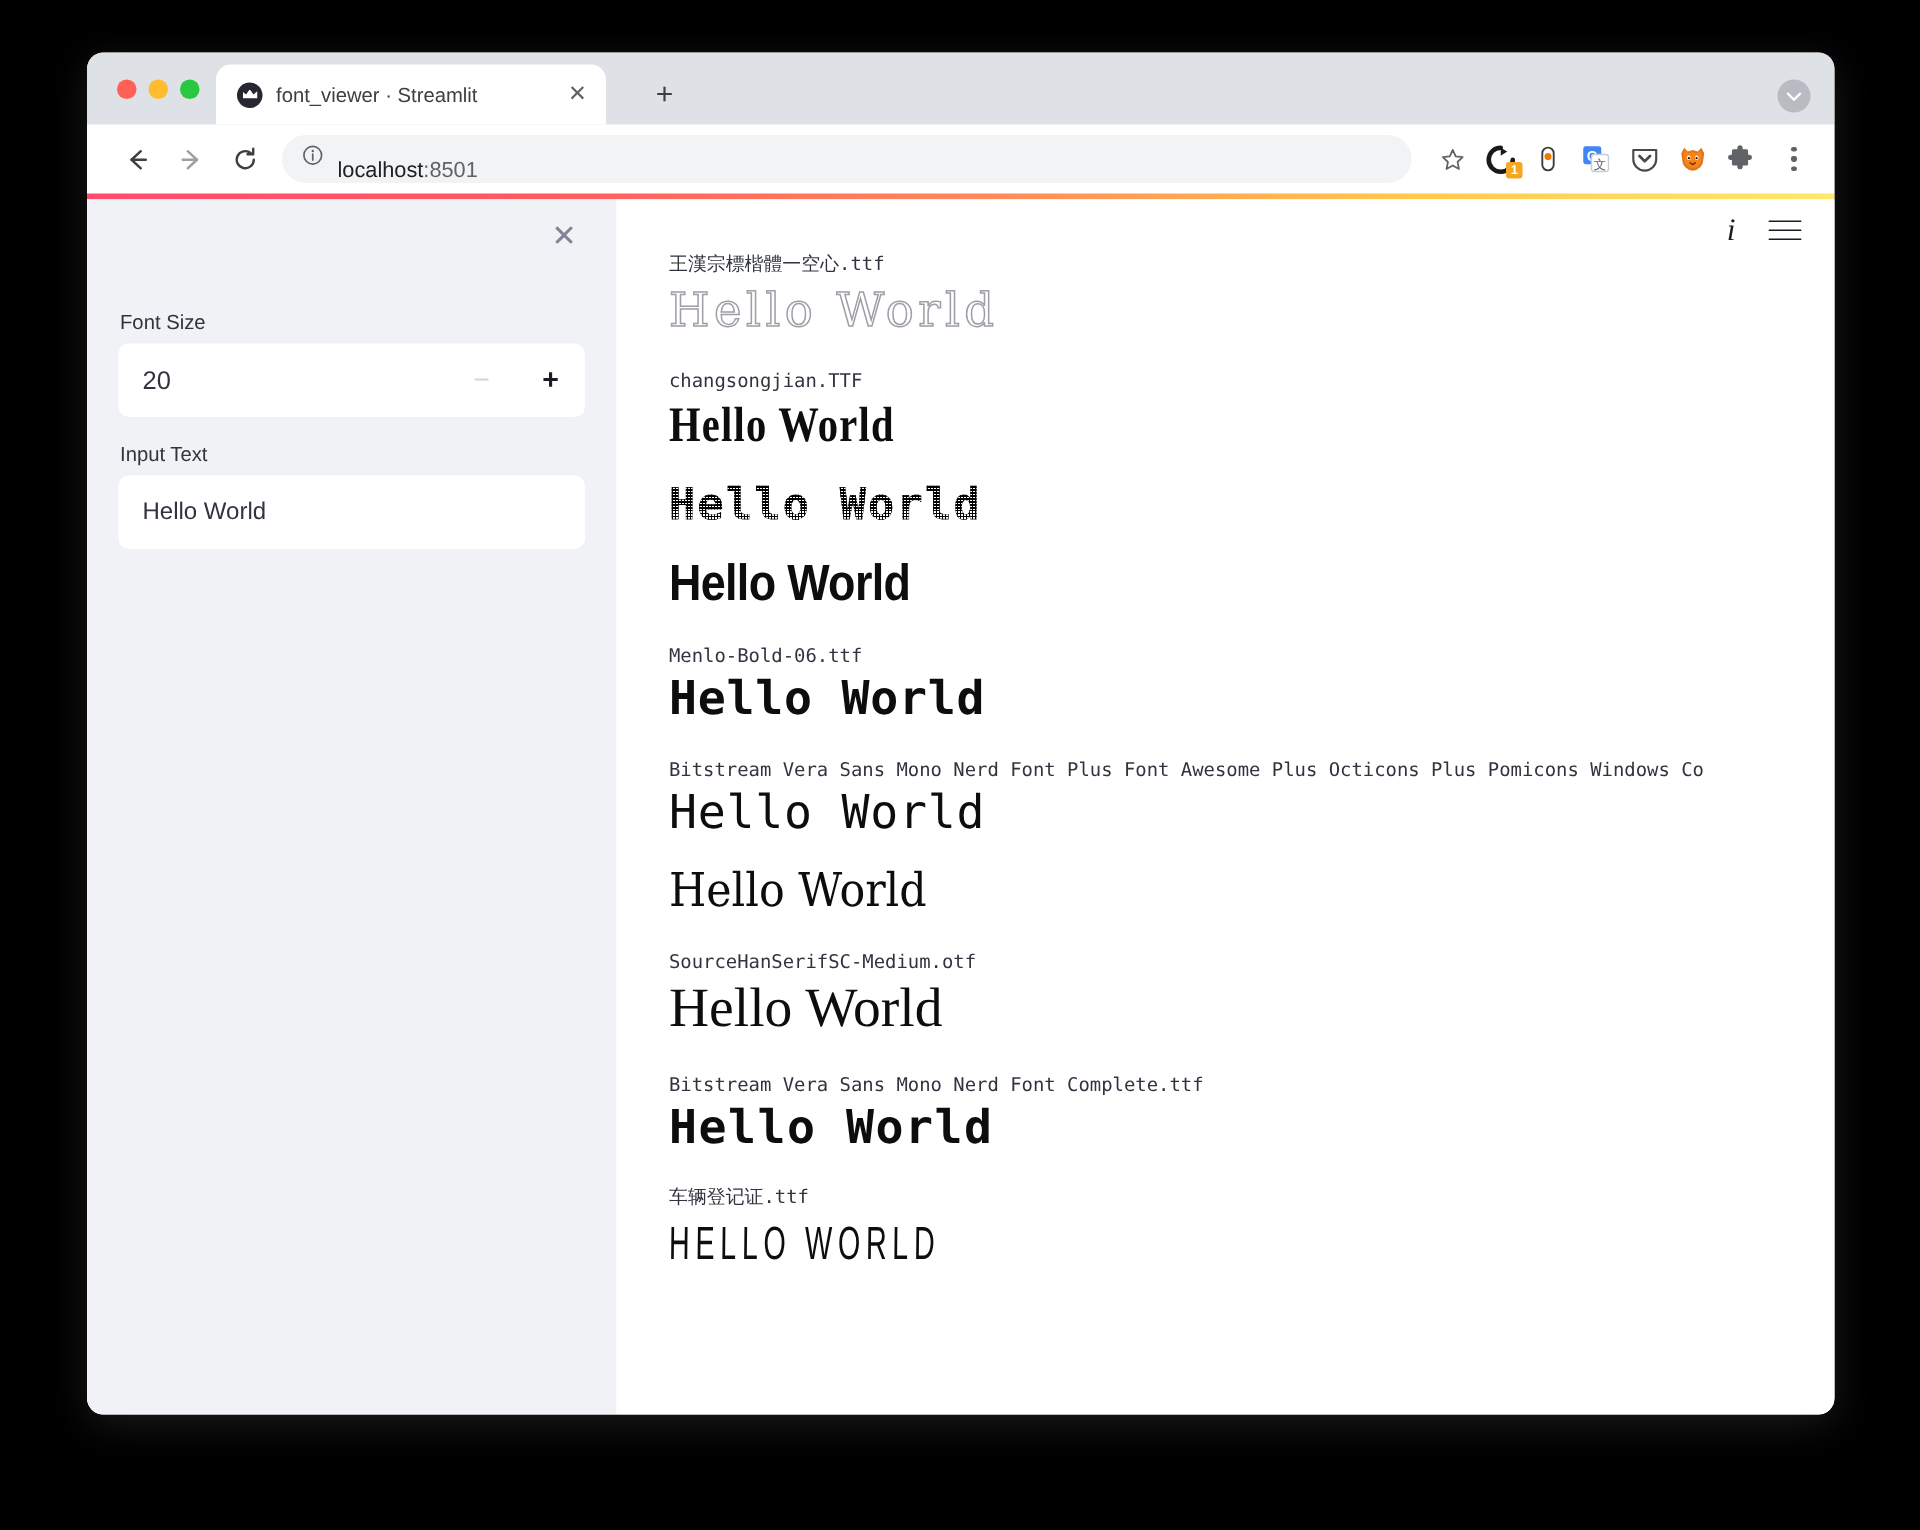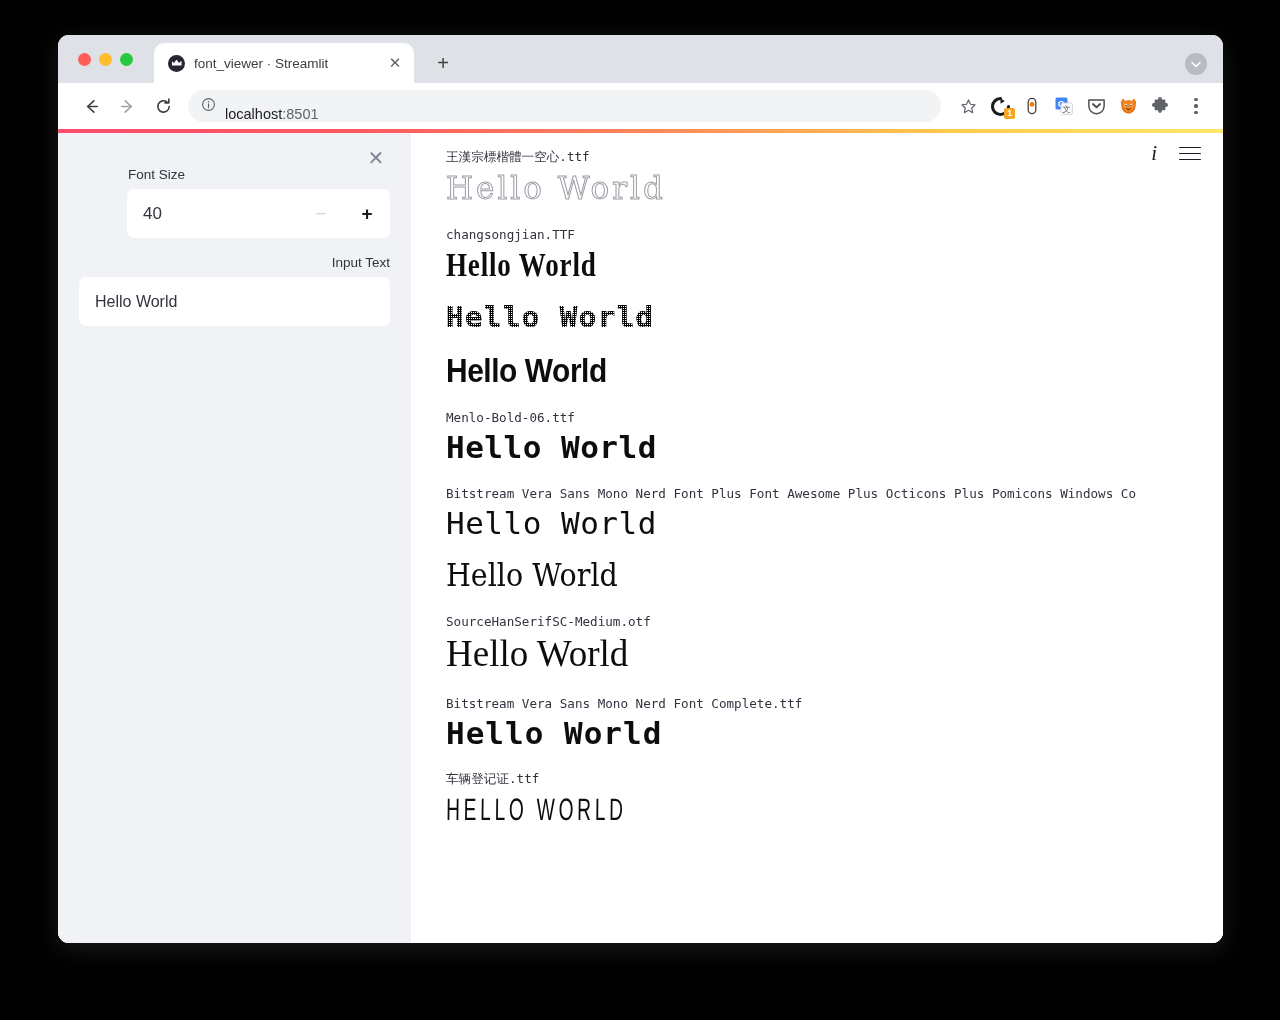--- a/index.html
+++ b/index.html
@@ -27,21 +27,21 @@
     position: relative;
     display: flex; align-items: flex-end;
   }
   .traffic { position: absolute; left: 20px; top: 18px; display: flex; gap: 8px; }
   .dot { width: 13px; height: 13px; border-radius: 50%; }
   .dot.red { background: #ff5f57; }
   .dot.yellow { background: #febc2e; }
   .dot.green { background: #28c840; }
 
   .tab {
-    position: absolute; left: 96px; bottom: 0;
+    position: absolute; left: 86px; bottom: 0;
     width: 260px; height: 40px;
     background: #fff;
     border-radius: 10px 10px 0 0;
     display: flex; align-items: center;
     padding: 0 10px 0 14px;
     gap: 9px;
   }
   .favicon {
     width: 17px; height: 17px; border-radius: 50%;
     background: #262730;
@@ -133,36 +133,36 @@
   .sidebar-close {
     position: absolute; right: 22px; top: 12px;
     width: 26px; height: 26px;
     color: #808495; font-size: 20px; line-height: 26px; text-align: center;
     cursor: pointer; font-weight: 300;
   }
   .field-label {
     font-size: 13.5px; color: #31333f;
     margin: 0 0 7px 1px;
   }
-  .fs-group { padding-top: 34px; margin-left: 48px; }
+  .fs-group { padding-top: 74px; }
   .num-input {
     height: 49px; background: #fff; border-radius: 7px;
     display: flex; align-items: center;
     padding: 0 0 0 16px;
   }
   .num-input .value { flex: 1 1 auto; font-size: 17px; color: #31333f; }
   .stepper {
     width: 46px; height: 100%; flex: 0 0 auto;
     display: flex; align-items: center; justify-content: center;
     font-size: 19px; cursor: pointer; user-select: none;
   }
   .stepper.minus { color: #d5d6dc; }
   .stepper.plus  { color: #1a1c24; font-weight: 600; }
 
-  .text-group { margin-top: 17px; text-align: right; }
+  .text-group { margin-top: 17px; }
   .text-input {
     height: 49px; background: #fff; border-radius: 7px;
     display: flex; align-items: center; padding: 0 16px;
     font-size: 16px; color: #31333f;
     cursor: text;
   }
 
   
   .main {
     flex: 1 1 auto; background: #fff;
@@ -175,21 +175,21 @@
     display: flex; align-items: center; gap: 22px;
   }
   .tool-info {
     font-family: "Liberation Serif", serif;
     font-style: italic; font-size: 21px; color: #1a1c24;
     cursor: pointer; line-height: 1;
   }
   .tool-menu { width: 22px; cursor: pointer; display: flex; flex-direction: column; gap: 4.5px; }
   .tool-menu i { display: block; height: 1.6px; background: #1a1c24; border-radius: 1px; }
 
-  .font-list { padding-top: 8px; }
+  .font-list { padding-top: 27px; }
   .font-item { margin-bottom: 2px; }
   .font-name {
     font-family: "DejaVu Sans Mono", monospace;
     font-size: 12.6px; color: #31333f;
     white-space: nowrap; overflow: hidden;
     padding: 8px 0 0 0; letter-spacing: 0px;
   }
   .font-sample {
     color: #0d0d0d; white-space: nowrap;
     padding: 6px 0 12px 0; line-height: 1.05;
@@ -378,21 +378,21 @@
     <div class="deco"></div>
 
     <div class="app">
 
       <div class="sidebar">
         <div class="sidebar-close">✕</div>
 
         <div class="fs-group">
           <div class="field-label">Font Size</div>
           <div class="num-input">
-            <span class="value">40</span>
+            <span class="value">20</span>
             <span class="stepper minus">−</span>
             <span class="stepper plus">+</span>
           </div>
         </div>
 
         <div class="text-group">
           <div class="field-label">Input Text</div>
           <div class="text-input" placeholder="Hello World">Hello World</div>
         </div>
       </div>

